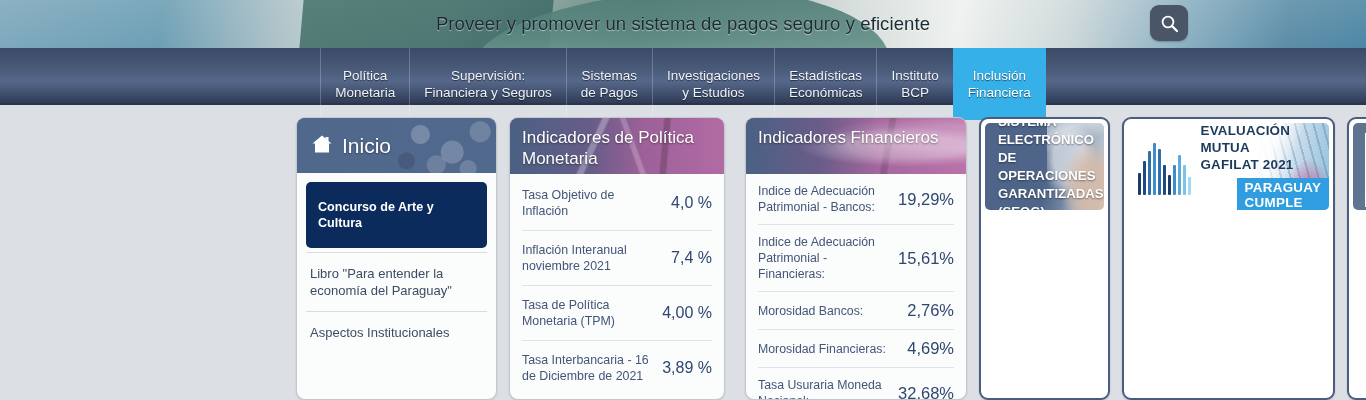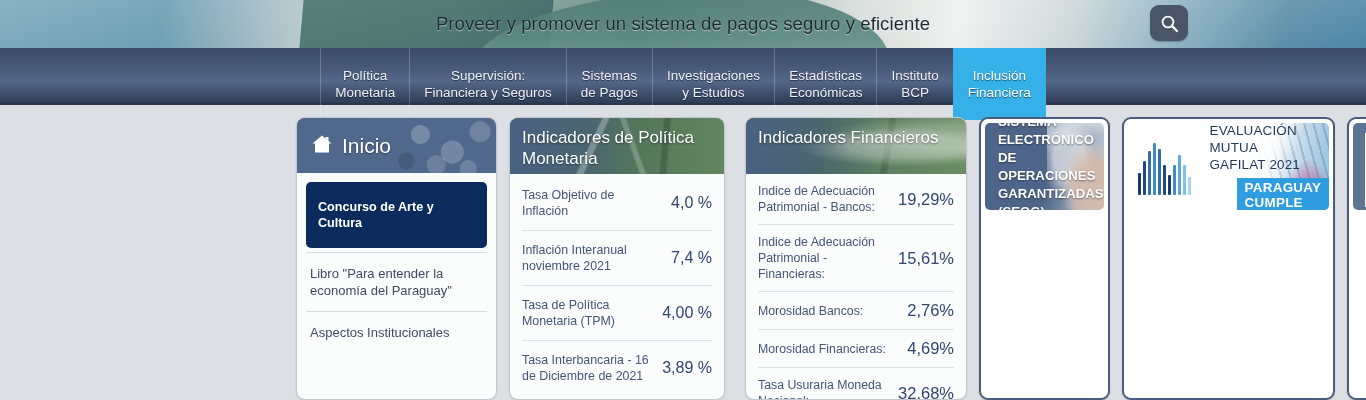--- a/index.html
+++ b/index.html
@@ -168,21 +168,21 @@
 
   
   .panel-mon { width: 216px; flex: 0 0 216px; }
   .panel-fin { width: 222px; flex: 0 0 222px; margin-left: 8px; }
 
   .panel-head {
     position: relative;
     height: 56px;
     padding: 9px 12px 0 12px;
     overflow: hidden;
-    background-color: #4d7c0f;
+    background-color: #ec4899;
   }
   .panel-head.mon::before {
     content: "";
     position: absolute; inset: 0;
     background:
       linear-gradient(115deg, transparent 38%, rgba(255,255,255,.28) 39%, rgba(255,255,255,.28) 41%, transparent 42%),
       linear-gradient(70deg, transparent 55%, rgba(255,255,255,.22) 56%, rgba(255,255,255,.22) 57.5%, transparent 58.5%),
       linear-gradient(95deg, transparent 70%, rgba(0,0,0,.18) 71%, rgba(0,0,0,.18) 73%, transparent 74%),
       linear-gradient(90deg, rgba(74,97,132,1) 0%, rgba(74,97,132,.82) 38%, rgba(92,116,152,.55) 62%, rgba(120,142,174,.5) 100%);
   }
@@ -274,23 +274,22 @@
     position: absolute; right: 0; top: 0; width: 34%; height: 100%;
     background:
       linear-gradient(110deg, rgba(255,255,255,.9) 0 18%, transparent 45%),
       repeating-linear-gradient(75deg, rgba(40,90,140,.25) 0 2px, transparent 2px 9px),
       radial-gradient(ellipse at 70% 85%, rgba(210,60,120,.5) 0 14%, transparent 36%);
   }
   .bars { display: flex; align-items: flex-end; gap: 2px; height: 56px; position: relative; z-index: 3; }
   .bars i { display: block; width: 3px; border-radius: 1px; }
   .gafilat-text { position: relative; z-index: 3; }
   .gafilat-l1, .gafilat-l2 {
-    font-size: 13.4px; font-weight: normal; color: #1b3a5c; line-height: 17px;
+    font-size: 13.4px; font-weight: bold; color: #1b3a5c; line-height: 17px;
     letter-spacing: .2px;
-    margin-left: 9px;
   }
   .gafilat-tag {
     display: inline-block;
     margin-top: 5px;
     background: #2f9de0;
     color: #ffffff;
     font-size: 13.4px; font-weight: bold;
     letter-spacing: .3px;
     padding: 2px 8px;
     margin-left: 36px;

